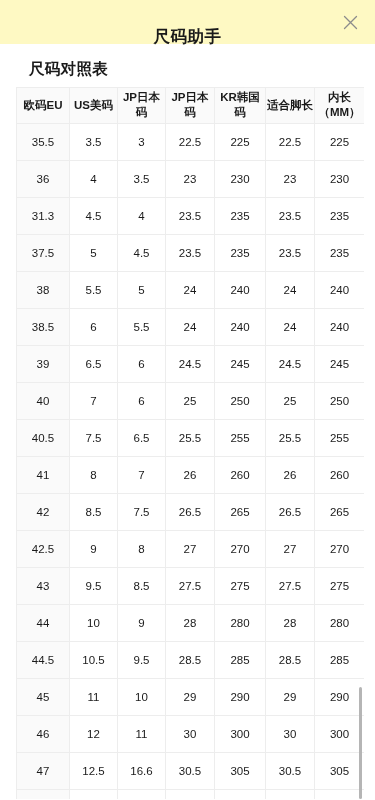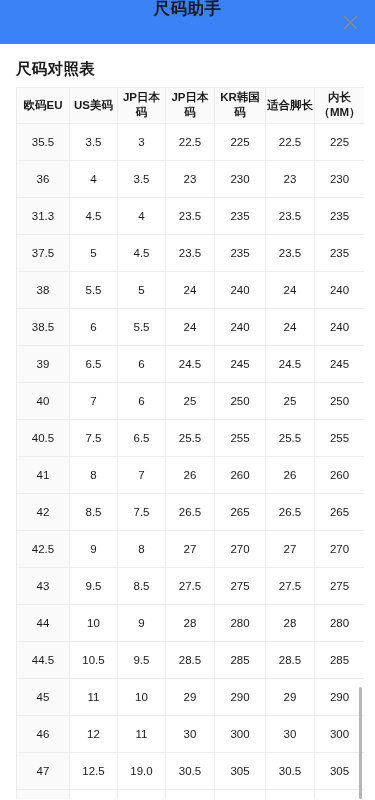--- a/index.html
+++ b/index.html
@@ -21,23 +21,23 @@
     width: 375px;
     height: 800px;
     overflow: hidden;
     background: #ffffff;
   }
 
   
   .topbar {
     position: relative;
     height: 44px;
-    background: #3b82f6;
+    background: #fef9c3;
     display: flex;
-    align-items: flex-start;
+    align-items: flex-end;
     justify-content: center;
   }
   .topbar-title {
     font-size: 16.5px;
     font-weight: 600;
     color: #1a1a1a;
     letter-spacing: 0.5px;
     line-height: 1;
   }
   .close-btn {
@@ -51,21 +51,21 @@
     align-items: center;
     justify-content: center;
     cursor: pointer;
   }
   .close-btn svg {
     display: block;
   }
 
   
   .section-title {
-    margin: 17px 0 10px 16px;
+    margin: 17px 0 10px 29px;
     font-size: 15.5px;
     font-weight: 600;
     color: #1a1a1a;
     letter-spacing: 0.3px;
     line-height: 1;
   }
 
   
   .table-wrap {
     position: relative;
@@ -328,21 +328,21 @@
             <td>12</td>
             <td>11</td>
             <td>30</td>
             <td>300</td>
             <td>30</td>
             <td>300</td>
           </tr>
           <tr>
             <td>47</td>
             <td>12.5</td>
-            <td>19.0</td>
+            <td>16.6</td>
             <td>30.5</td>
             <td>305</td>
             <td>30.5</td>
             <td>305</td>
           </tr>
           <tr>
             <td>47.5</td>
             <td>13</td>
             <td>12</td>
             <td>31</td>

